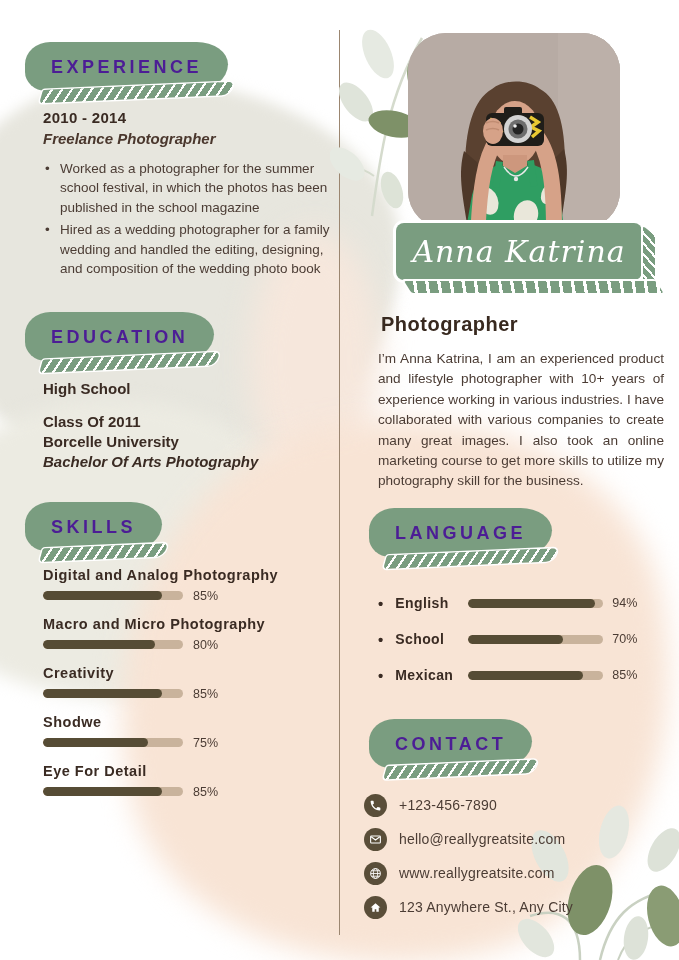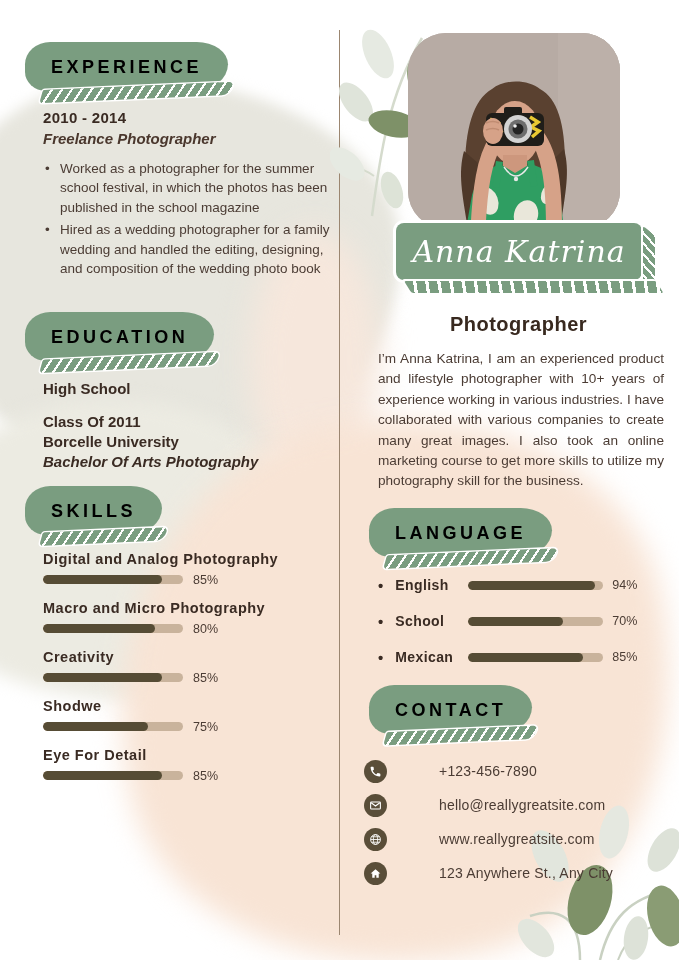--- a/index.html
+++ b/index.html
@@ -32,21 +32,21 @@
   .divider { position:absolute; z-index:1; left:339px; top:30px; width:1px; height:905px; background:#9b8670; }
 
   .leaves { position:absolute; z-index:1; }
   .leaves-top { left:330px; top:26px; }
   .leaves-bottom { left:518px; top:798px; }
 
   
   .badge-wrap { position:relative; display:inline-block; margin-bottom:18px; }
   .badge {
     position:relative; display:inline-block; z-index:1;
-    background:var(--green); color:#000000;
+    background:var(--green); color:#4c1d95;
     font-weight:bold; font-size:18px; letter-spacing:3.5px;
     padding:15px 26px 13px;
     border-radius:34px 42px 46px 28px / 30px 30px 36px 26px;
   }
   .badge::after {
     content:""; position:absolute; z-index:-1;
     left:16px; right:-4px; bottom:-8px; height:13px;
     border-radius:3px 8px 14px 6px;
     background:repeating-linear-gradient(112deg, var(--green) 0 7px, #ffffff 7px 9.5px);
     transform:rotate(-2.5deg) skewX(-18deg);
@@ -104,38 +104,38 @@
     transform:skewX(32deg); transform-origin:left top;
     border-radius:2px; box-shadow:0 0 0 2px #fff;
   }
   .banner::before {
     content:""; position:absolute; top:3px; right:-13px; width:12px; height:58px;
     background:repeating-linear-gradient(20deg, var(--green) 0 7px, #ffffff 7px 10px);
     transform:skewY(38deg); transform-origin:top left;
     border-radius:2px; box-shadow:0 0 0 2px #fff;
   }
   .job-title {
-    margin:33px 0 0 25px; width:275px; text-align:center;
+    margin:33px 0 0 25px; width:275px; text-align:left;
     font-size:20px; font-weight:bold; letter-spacing:.5px; color:#38291f;
   }
   .about {
     margin:13px 0 0 22px; width:286px;
     font-size:13.6px; line-height:1.5; text-align:justify; color:#4b3c34;
   }
   .right-col .badge-wrap { margin-left:13px; }
   .lang-badge-wrap { margin-top:16px; }
-  .lang-list { margin-top:2px; }
+  .lang-list { margin-top:20px; }
   .lang-row { display:flex; align-items:center; margin:0 0 19px 22px; }
   .lang-row::before { content:"•"; font-size:15px; font-weight:bold; color:#3a2b23; margin-right:12px; }
   .lang-label { width:73px; font-weight:bold; font-size:14px; letter-spacing:.4px; color:#3a2b23; }
   .lang-row .bar-track { width:135px; margin-right:9px; }
 
-  .contact-badge-wrap { margin-top:0; }
+  .contact-badge-wrap { margin-top:16px; }
   .contact-list { margin-top:8px; }
-  .contact-row { display:flex; align-items:center; margin:0 0 11px 8px; height:23px;gap:40px; }
+  .contact-row { display:flex; align-items:center; margin:0 0 11px 8px; height:23px; }
   .contact-icon {
     width:23px; height:23px; border-radius:50%; background:#5a4e39;
     display:flex; align-items:center; justify-content:center; flex:0 0 auto;
   }
   .contact-icon svg { width:13px; height:13px; }
   .contact-text { margin-left:12px; font-size:14px; color:#4b3c34; letter-spacing:.2px; }
 </style>
 </head>
 <body>
 
@@ -198,21 +198,21 @@
       <div class="edu-line">High School</div>
       <div class="edu-line italic"></div>
     </div>
 
     <div class="edu-entry">
       <div class="edu-line">Class Of 2011</div>
       <div class="edu-line">Borcelle University</div>
       <div class="edu-line italic">Bachelor Of Arts Photography</div>
     </div>
 
-    <div class="badge-wrap" style="margin-bottom:14px;">
+    <div class="badge-wrap" style="margin-top:16px; margin-bottom:14px;">
       <div class="badge"><span>SKILLS</span></div>
     </div>
 
     <div class="skills-list">
       <div class="skill">
         <div class="skill-label">Digital and Analog Photography</div>
         <div class="skill-bar-row">
           <div class="bar-track">
               <div class="bar-fill" style="width: 85%;"></div>
             </div>

